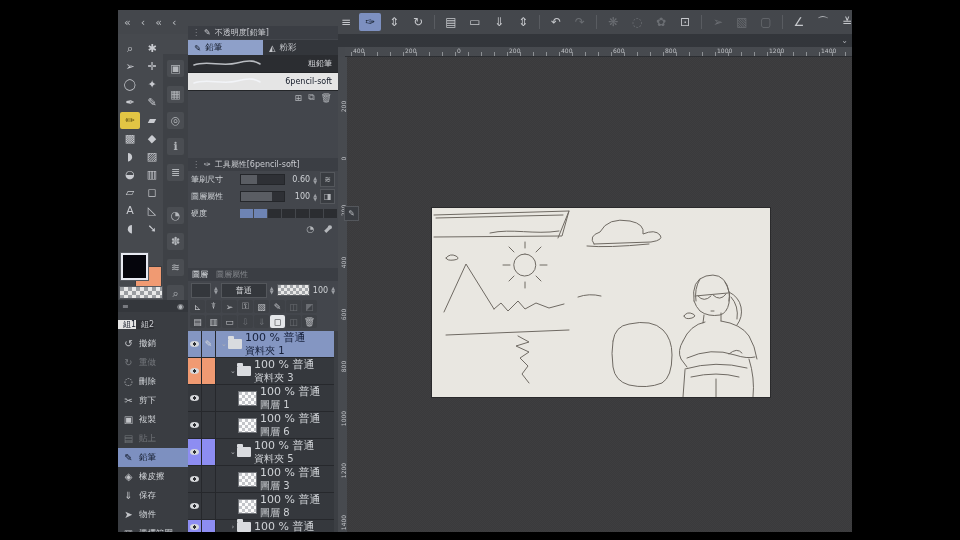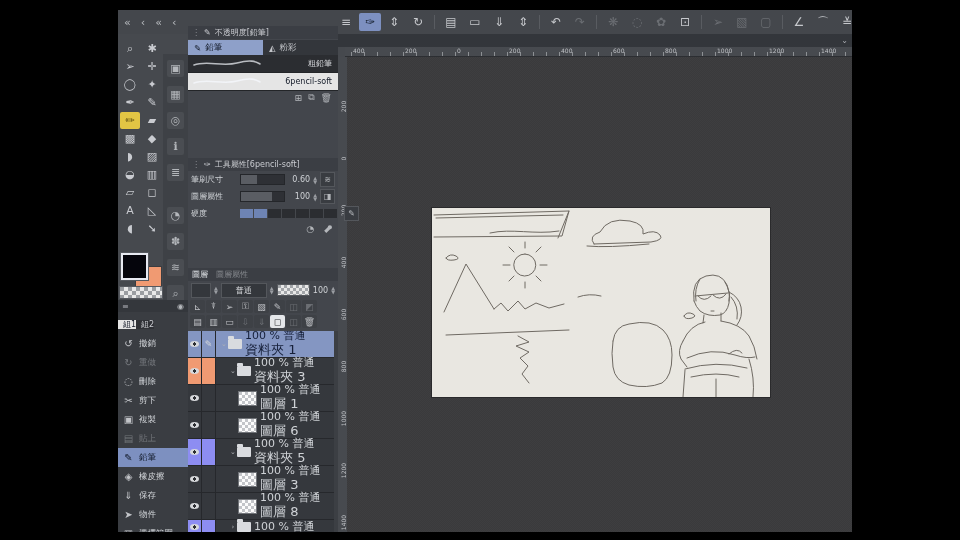--- a/index.html
+++ b/index.html
@@ -113,21 +113,21 @@
   .eye{width:9px;height:6px;border-radius:50%;background:radial-gradient(circle at 50% 50%, #2c2e32 0 28%, #d6d8db 30% 100%);}
   .editpen{font-size:9px;color:#d6d8db;}
   .lrow.selected{background:#8496c2;}
   .lrow.selected .l1,.lrow.selected .l2{color:#16203a;}
   .chev{font-size:7px;color:#aeb1b6;width:8px;text-align:center;flex:0 0 auto;}
   .folder{width:14px;height:10px;background:#d9dbdf;border-radius:1px;position:relative;flex:0 0 auto;margin-right:3px;}
   .folder:before{content:"";position:absolute;left:0;top:-3px;width:6px;height:3px;background:#d9dbdf;border-radius:1px 1px 0 0;}
   .lthumb{width:17px;height:13px;border:1px solid #707378;background:repeating-conic-gradient(#fcfcfc 0 25%,#c3c5c9 0 50%) 0 0/6px 6px;flex:0 0 auto;margin-right:3px;}
   .ltext{display:flex;flex-direction:column;justify-content:center;line-height:1.15;}
   .l1{font-size:11px;color:#cfd2d6;white-space:nowrap;}
-  .l2{font-size:13px;color:#cfd2d6;white-space:nowrap;}
+  .l2{font-size:10px;color:#cfd2d6;white-space:nowrap;}
 
   .scroll{position:absolute;right:0;top:0;bottom:0;width:4px;background:#3c3f44;}
 </style>
 </head>
 <body>
 <div class="stage">
 
 <div class="app">
 
   <div class="topbar">

